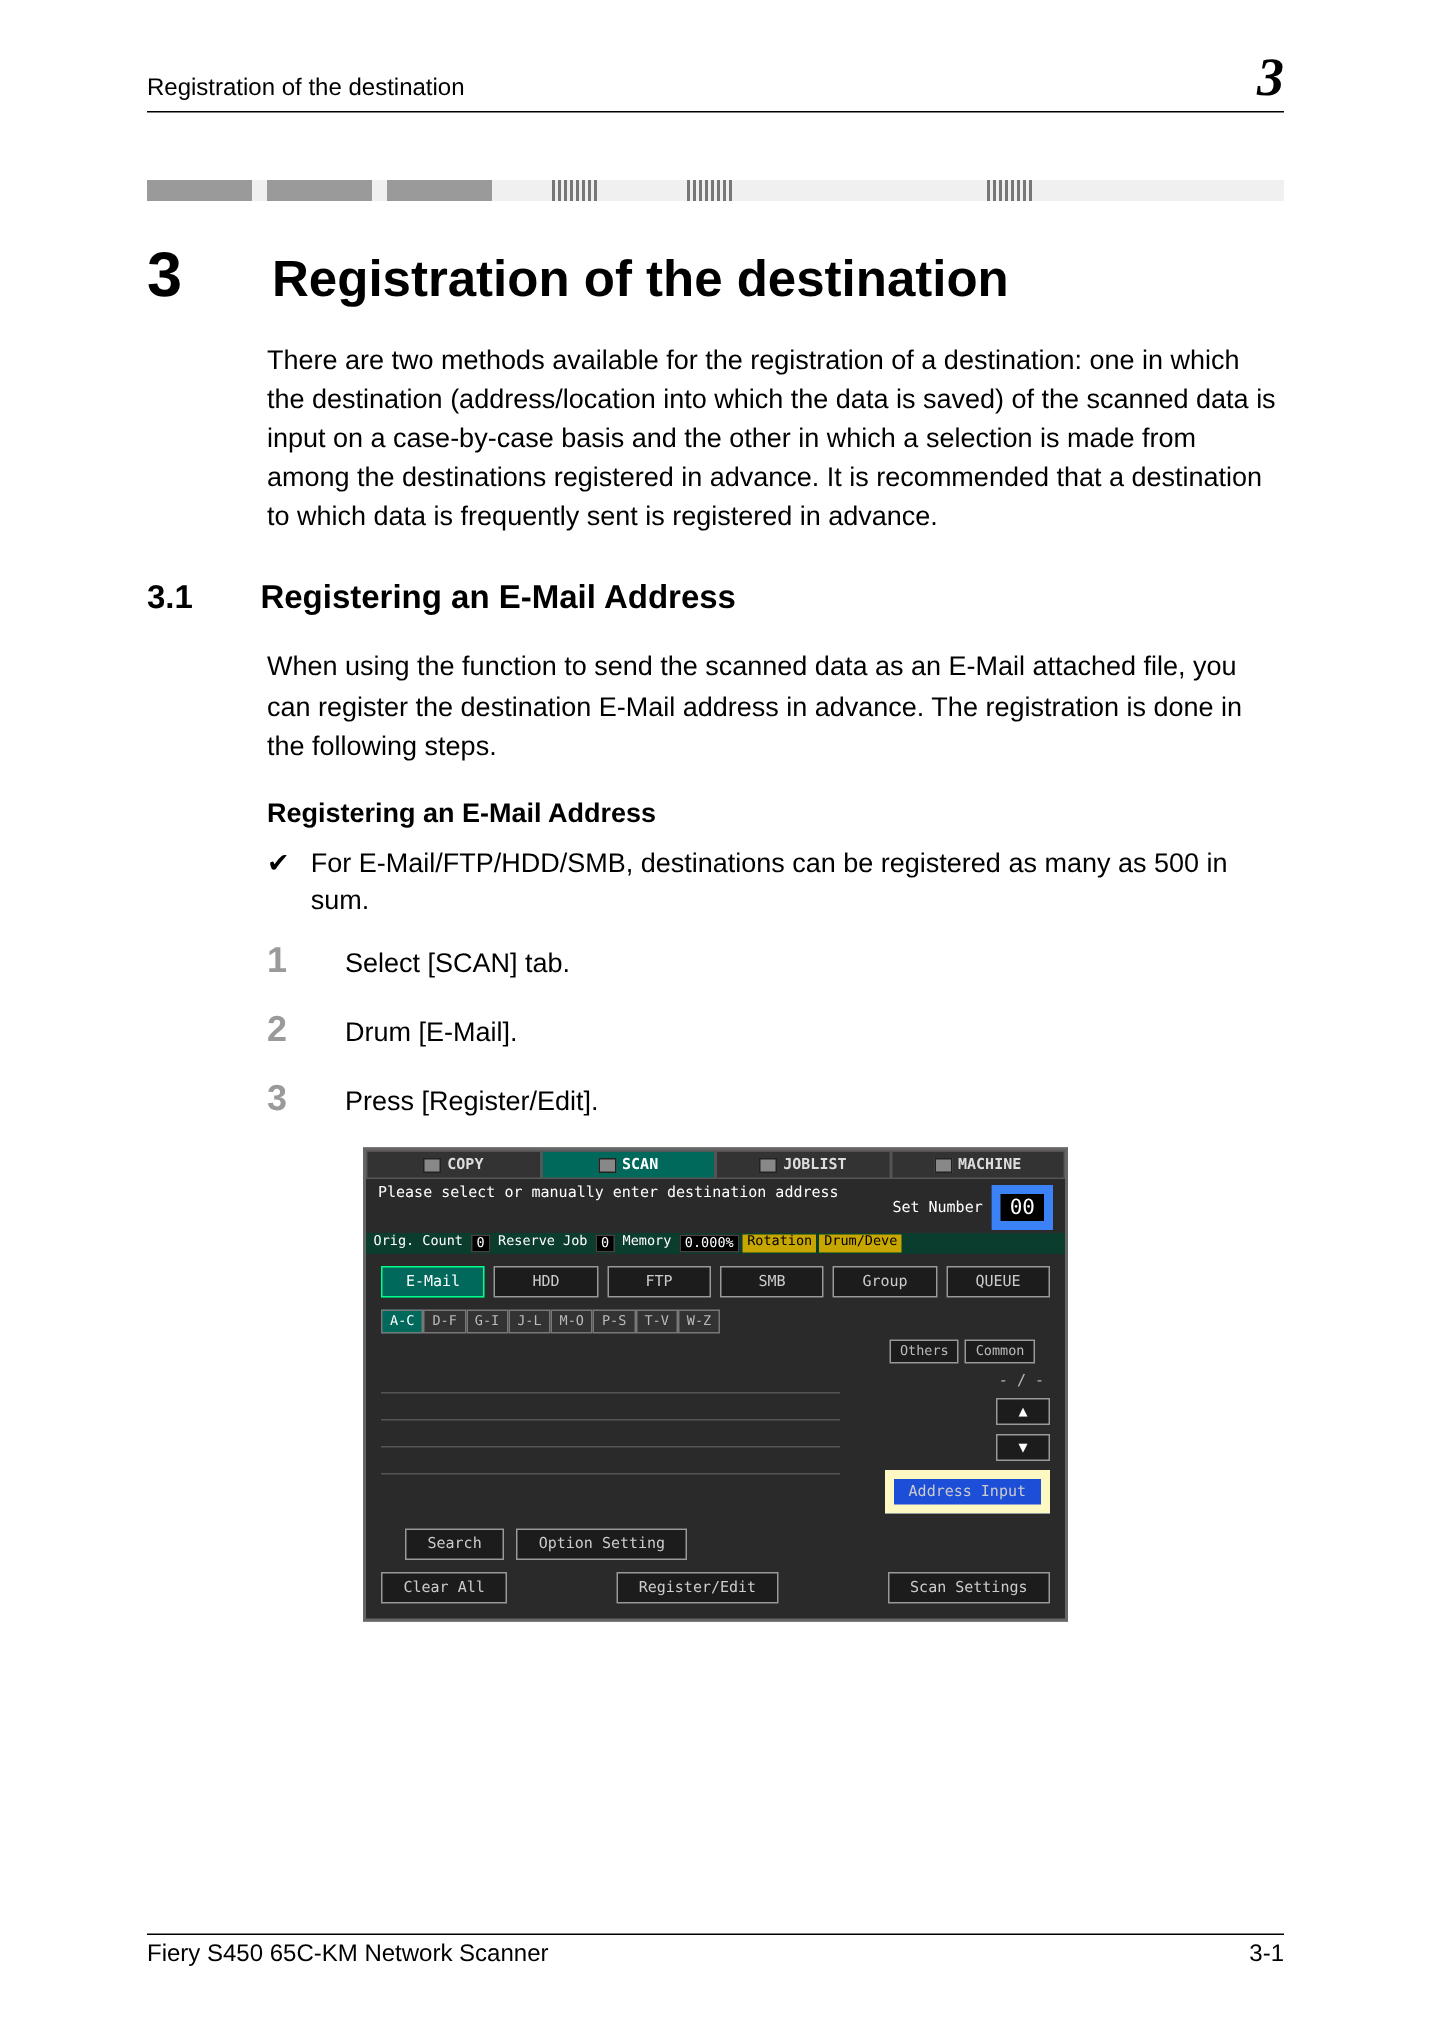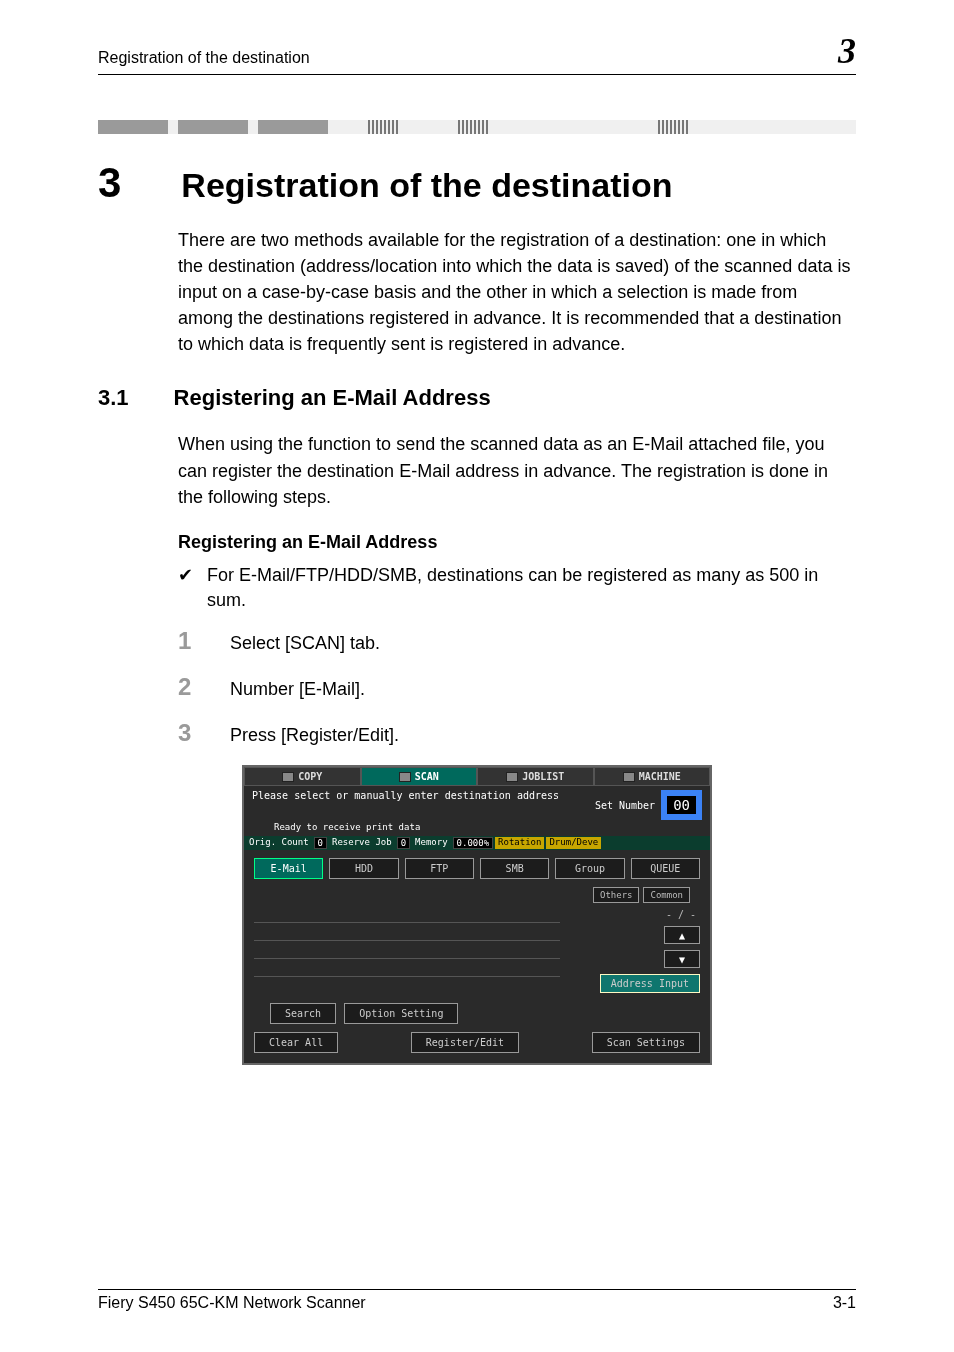--- a/index.html
+++ b/index.html
@@ -196,21 +196,21 @@
   }
   .dg-left { flex:3; display:flex; flex-direction:column; gap:4px; }
   .dg-left .slot { height:14px; border-bottom:1px solid #555; }
   .dg-right { flex:1.3; display:flex; flex-direction:column; gap:6px; align-items:flex-end; }
   .pg { color:#bbb; font-size:10px; padding-right:4px; }
   .arrow {
     width:36px; height:18px; border:1px solid #999; background:#1c1c1c;
     display:flex; align-items:center; justify-content:center; color:#fff; font-size:10px;
   }
   .addr-btn {
-    border:1px solid #fef9c3; background:#0f766e; padding:3px 10px; font-size:10px; color:#ccc;
+    border:6px solid #fef9c3; background:#1d4ed8; padding:3px 10px; font-size:10px; color:#ccc;
   }
 
   .dev-bottom1 {
     display:flex; gap:8px; padding:6px 10px 4px 26px;
   }
   .dev-bottom2 {
     display:flex; justify-content:space-between; padding:4px 10px 10px 10px;
   }
   .bbtn {
     border:1px solid #999; background:#1c1c1c; padding:4px 14px; font-size:10px; color:#ccc;
@@ -266,21 +266,21 @@
     <span>For E-Mail/FTP/HDD/SMB, destinations can be registered as many as 500 in sum.</span>
   </div>
 
   <ol class="steps">
     <li>
       <span class="sn">1</span>
       <span>Select [SCAN] tab.</span>
     </li>
     <li>
       <span class="sn">2</span>
-      <span>Number [E-Mail].</span>
+      <span>Drum [E-Mail].</span>
     </li>
     <li>
       <span class="sn">3</span>
       <span>Press [Register/Edit].</span>
     </li>
   </ol>
 
   <div class="device">
     <div class="dev-tabs">
       <div class="dev-tab">
@@ -301,21 +301,20 @@
         </div>
     </div>
 
     <div class="dev-header">
       <div class="left-txt">Please select or manually enter destination address</div>
       <div class="set-num">
         <span>Set Number</span>
         <span class="box">00</span>
       </div>
     </div>
-    <div class="dev-sub">Ready to receive print data</div>
 
     <div class="dev-status">
       <span>Orig. Count</span>
       <span class="chip">0</span>
       <span>Reserve Job</span>
       <span class="chip">0</span>
       <span>Memory</span>
       <span class="chip">0.000%</span>
       <span class="yellow">Rotation</span>
       <span class="yellow">Drum/Deve</span>
@@ -323,20 +322,31 @@
 
     <div class="dev-row">
       <div class="dbtn active">E-Mail</div>
       <div class="dbtn">HDD</div>
       <div class="dbtn">FTP</div>
       <div class="dbtn">SMB</div>
       <div class="dbtn">Group</div>
       <div class="dbtn">QUEUE</div>
     </div>
 
+    <div class="dev-alpha">
+      <div class="ab active">A-C</div>
+      <div class="ab">D-F</div>
+      <div class="ab">G-I</div>
+      <div class="ab">J-L</div>
+      <div class="ab">M-O</div>
+      <div class="ab">P-S</div>
+      <div class="ab">T-V</div>
+      <div class="ab">W-Z</div>
+      <div class="spacer"></div>
+    </div>
     <div style="display:flex; justify-content:flex-end; padding:4px 10px 0 10px;">
       <div class="tag-btns">
         <div class="tb">Others</div>
         <div class="tb">Common</div>
       </div>
     </div>
 
     <div class="dev-grid">
       <div class="dg-left">
         <div class="slot"></div>

